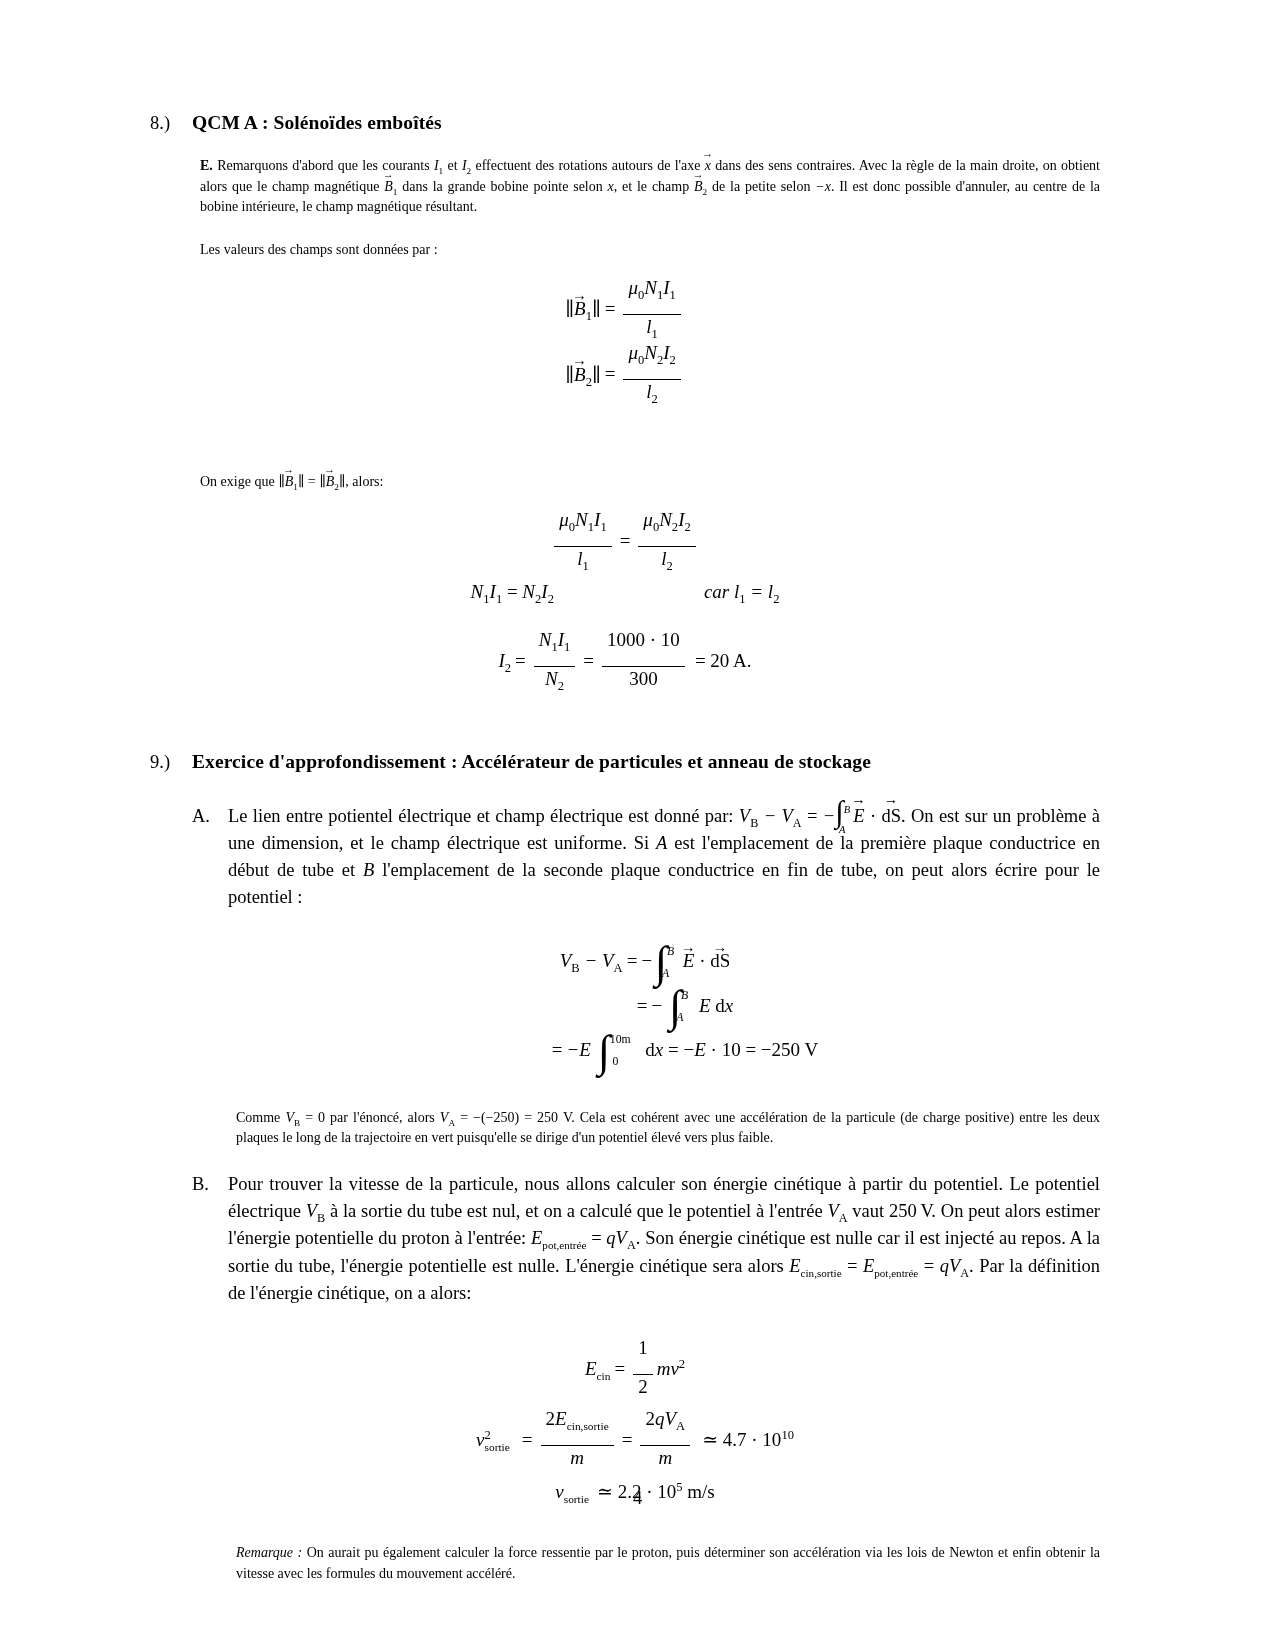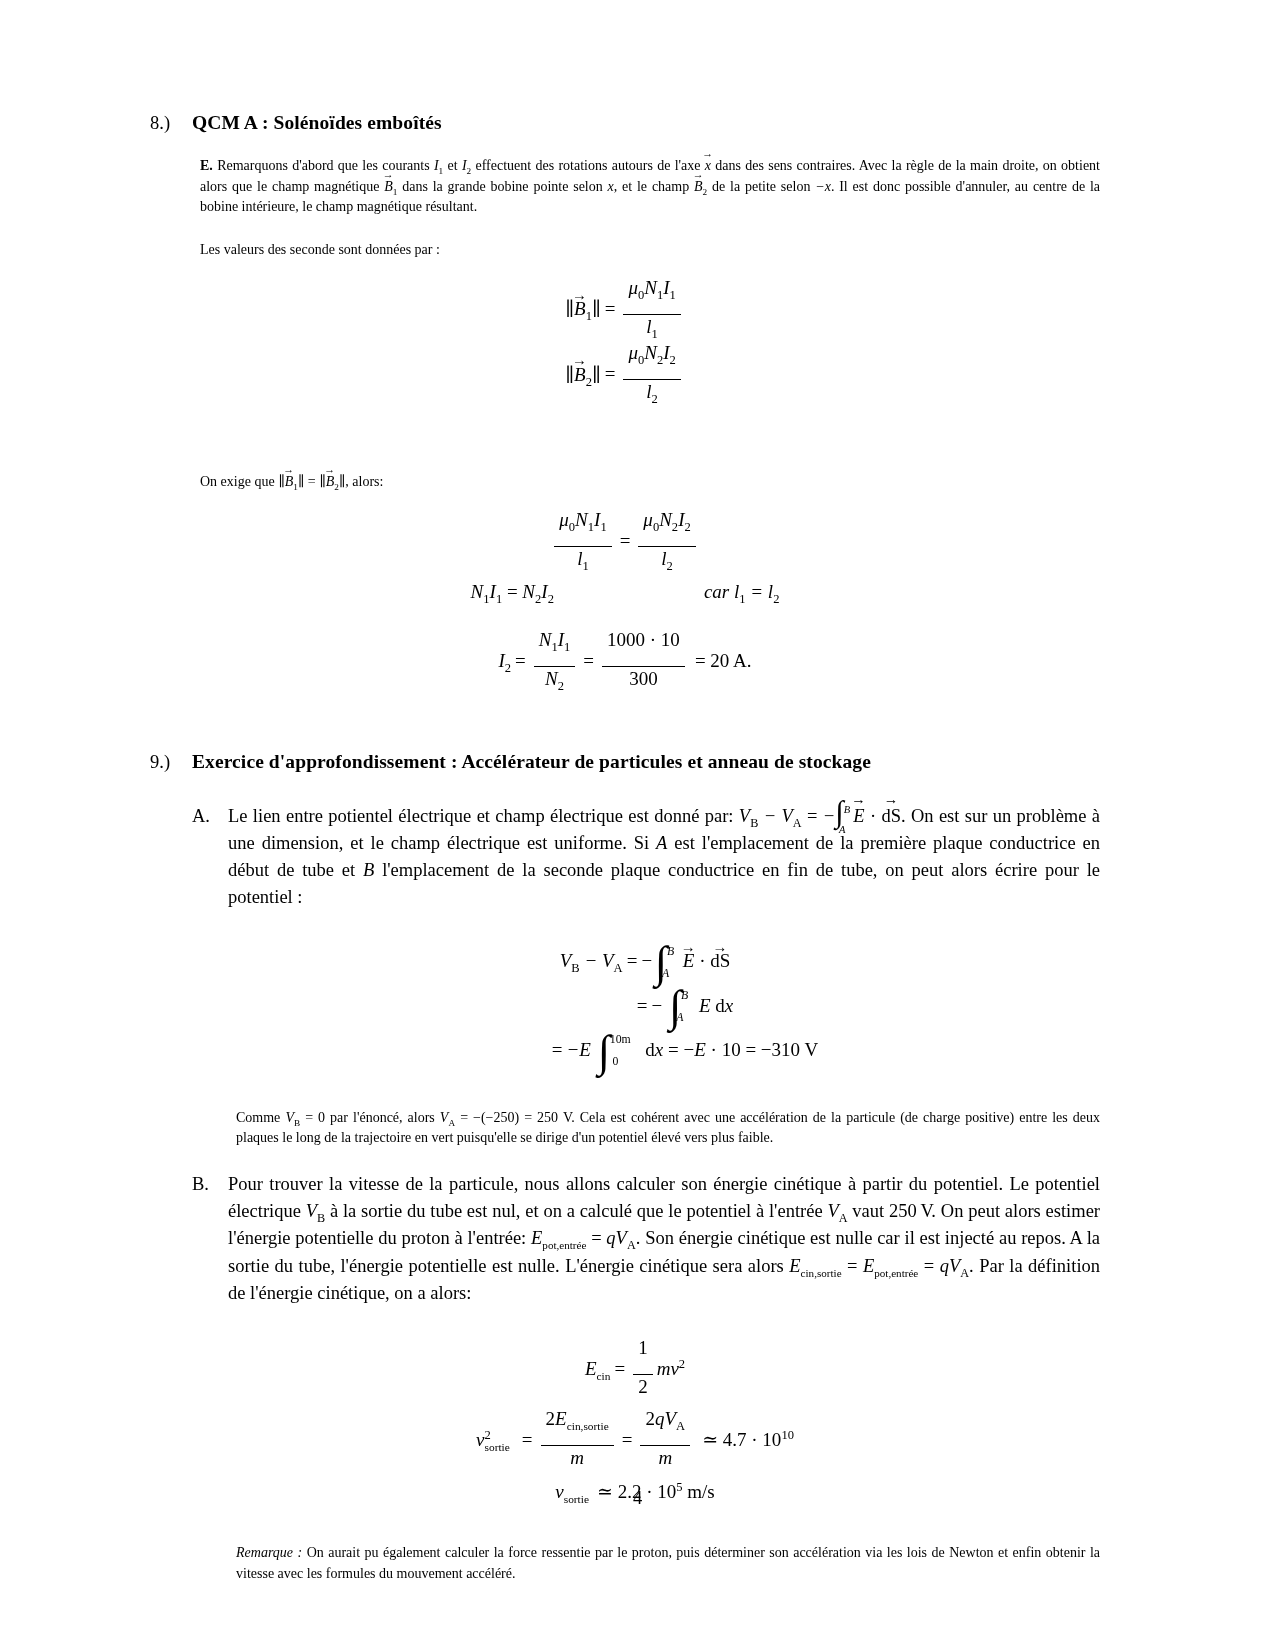--- a/index.html
+++ b/index.html
@@ -220,21 +220,21 @@
     <div class="gap-m"></div>
 
     <div class="body-block">
       <p class="para"><b>E.</b>
         Remarquons d'abord que les courants <span class="math">I<sub>1</sub></span> et <span class="math">I<sub>2</sub></span> effectuent des rotations autours de l'axe <span class="math"><span class="vecwrap">x</span></span> dans des sens contraires. Avec la règle de la main droite, on obtient alors que le champ magnétique <span class="math"><span class="vecwrap">B</span><sub>1</sub></span> dans la grande bobine pointe selon <span class="math">x</span>, et le champ <span class="math"><span class="vecwrap">B</span><sub>2</sub></span> de la petite selon <span class="math">−x</span>. Il est donc possible d'annuler, au centre de la bobine intérieure, le champ magnétique résultant.</p>
     </div>
 
     <div class="gap-m"></div>
 
     <div class="body-block">
-      <p class="para">Les valeurs des seconde sont données par :</p>
+      <p class="para">Les valeurs des champs sont données par :</p>
     </div>
 
     <div class="gap-s"></div>
 
     <div class="mathblock">
       <div class="eqrow">
         <span class="math norm">∥<span class="vecwrap" style="font-style:italic">B</span><sub>1</sub>∥</span>
           <span class="opsp">=</span>
         <span class="frac math">
           <span class="nu">μ<sub>0</sub><span style="font-style:italic">N</span><sub>1</sub><span style="font-style:italic">I</span><sub>1</sub></span>
@@ -348,21 +348,21 @@
       <div class="eqrow" style="margin:12px 0; padding-left:80px">
         <span class="math norm">=</span>
           <span class="math opsp">−<span style="font-style:italic">E</span></span>
         <span class="intg math">
             <span class="sym">∫</span>
             <span class="lims">
               <span class="hi"><span class="norm">10m</span></span>
               <span class="lo"><span class="norm">0</span></span>
             </span>
           </span>
-        <span class="math" style="margin-left:14px"><span class="norm">d</span><span style="font-style:italic">x</span> <span class="norm">= −</span><span style="font-style:italic">E</span> <span class="norm">· 10 = −310 V</span></span>
+        <span class="math" style="margin-left:14px"><span class="norm">d</span><span style="font-style:italic">x</span> <span class="norm">= −</span><span style="font-style:italic">E</span> <span class="norm">· 10 = −250 V</span></span>
       </div>
     </div>
 
     <div class="gap-l"></div>
 
     <div class="indent-body">
       <p class="para">Comme <span class="math"><span style="font-style:italic">V</span><sub>B</sub> <span class="norm">= 0</span></span> par l'énoncé, alors <span class="math"><span style="font-style:italic">V</span><sub>A</sub> <span class="norm">= −(−250) = 250 V</span></span>. Cela est cohérent avec une accélération de la particule (de charge positive) entre les deux plaques le long de la trajectoire en vert puisqu'elle se dirige d'un potentiel élevé vers plus faible.</p>
     </div>
 
     <div class="gap-m"></div>

